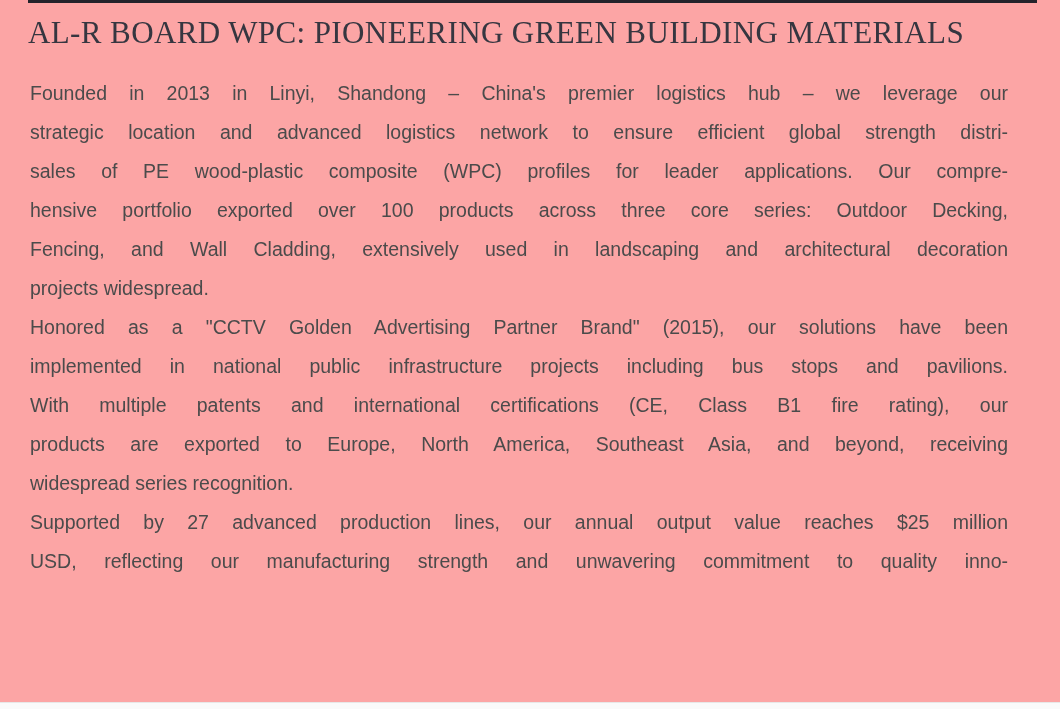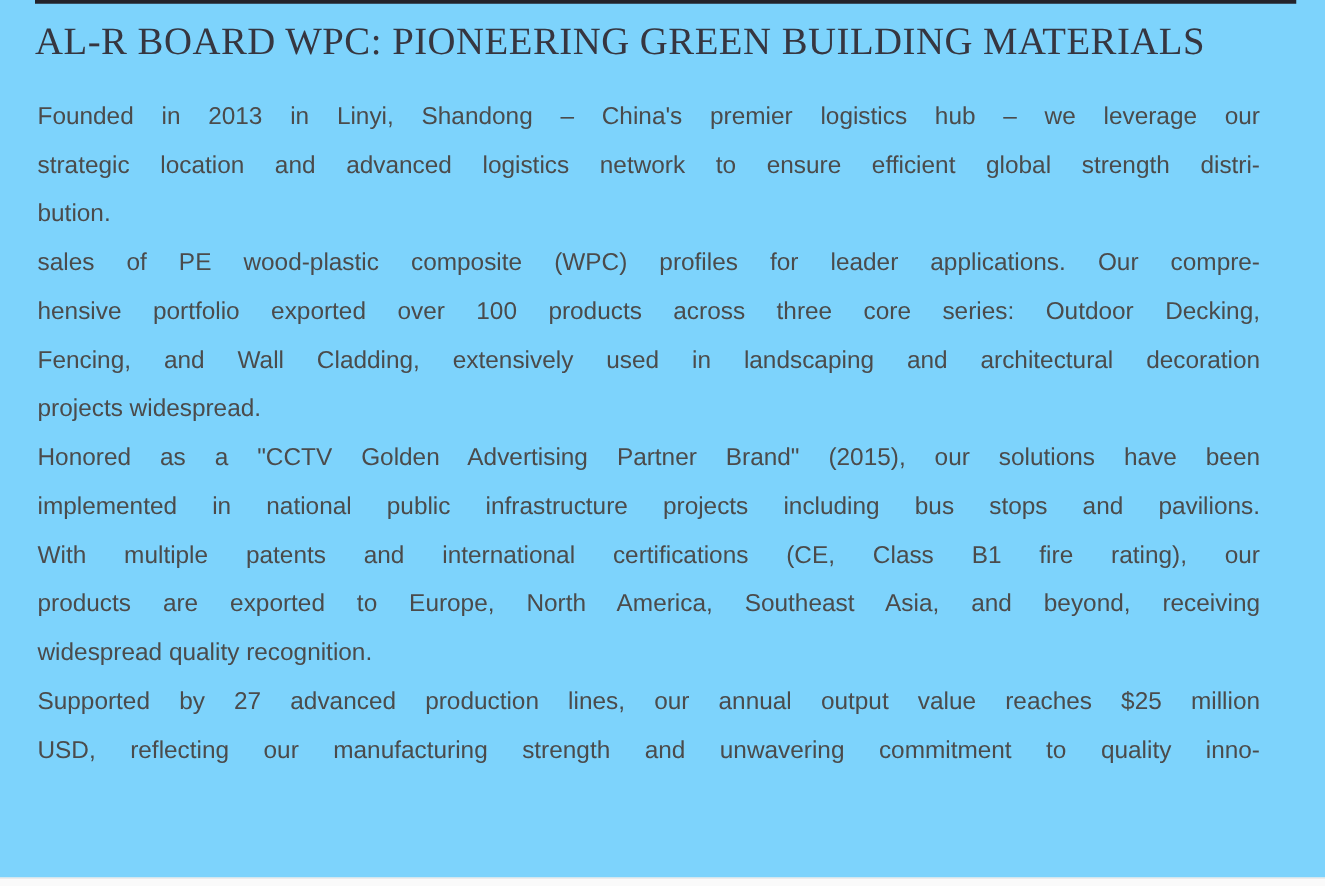--- a/index.html
+++ b/index.html
@@ -7,21 +7,21 @@
     padding: 0;
     background: #ffffff;
     width: 1060px;
     height: 709px;
     overflow: hidden;
   }
   .page {
     position: relative;
     width: 1060px;
     height: 709px;
-    background: #7dd3fc;
+    background: #fca5a5;
     font-family: "Liberation Sans", "DejaVu Sans", sans-serif;
   }
   .content {
     padding: 0 23px 0 28px;
   }
   .top-rule {
     height: 3px;
     width: 1009px;
     background: #23232b;
   }
@@ -72,36 +72,35 @@
 
     <div class="top-rule"></div>
 
     <h1 class="title">AL-R BOARD WPC: PIONEERING GREEN BUILDING MATERIALS</h1>
 
     <div class="article">
 
       <div class="paragraph">
         <div class="line">Founded in 2013 in Linyi, Shandong – China's premier logistics hub – we leverage our</div>
         <div class="line">strategic location and advanced logistics network to ensure efficient global strength distri-</div>
-        <div class="line last">bution.</div>
       </div>
 
       <div class="paragraph">
         <div class="line">sales of PE wood-plastic composite (WPC) profiles for leader applications. Our compre-</div>
         <div class="line">hensive portfolio exported over 100 products across three core series: Outdoor Decking,</div>
         <div class="line">Fencing, and Wall Cladding, extensively used in landscaping and architectural decoration</div>
         <div class="line last">projects widespread.</div>
       </div>
 
       <div class="paragraph">
         <div class="line">Honored as a "CCTV Golden Advertising Partner Brand" (2015), our solutions have been</div>
         <div class="line">implemented in national public infrastructure projects including bus stops and pavilions.</div>
         <div class="line">With multiple patents and international certifications (CE, Class B1 fire rating), our</div>
         <div class="line">products are exported to Europe, North America, Southeast Asia, and beyond, receiving</div>
-        <div class="line last">widespread quality recognition.</div>
+        <div class="line last">widespread series recognition.</div>
       </div>
 
       <div class="paragraph">
         <div class="line">Supported by 27 advanced production lines, our annual output value reaches $25 million</div>
         <div class="line">USD, reflecting our manufacturing strength and unwavering commitment to quality inno-</div>
       </div>
 
     </div>
   </div>
 

